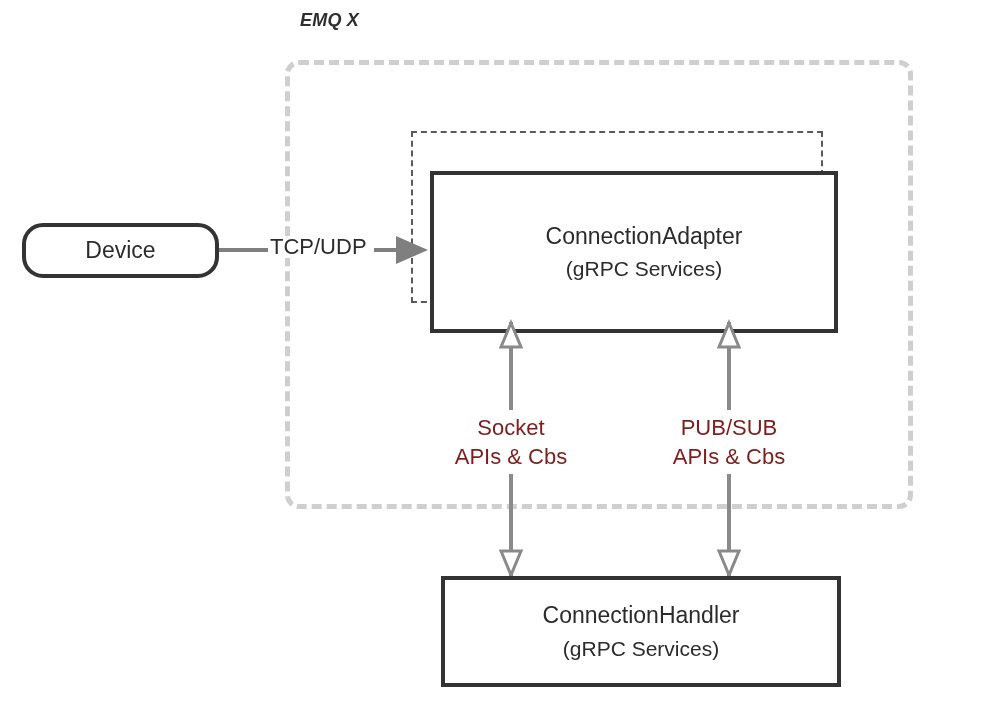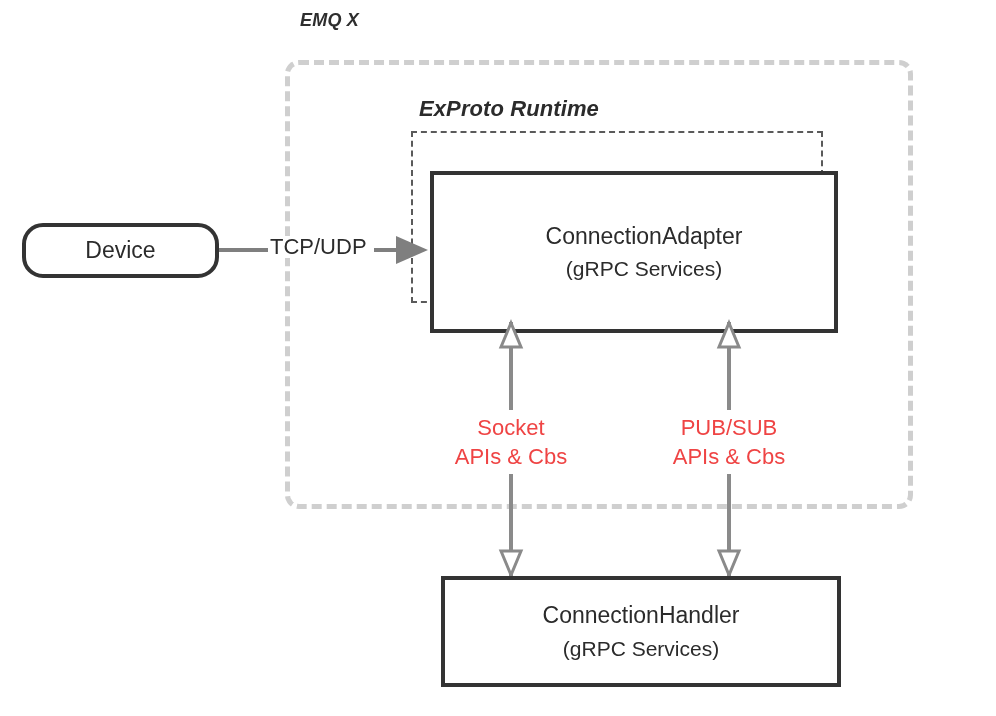--- a/index.html
+++ b/index.html
@@ -173,21 +173,21 @@
   }
   .varrow .cap-label {
     position: absolute;
     left: 50%;
     top: 88px;
     transform: translateX(-50%);
     background: #ffffff;
     padding: 3px 6px;
     text-align: center;
     font-size: 22px;
-    color: #ef4444;
+    color: #7f1d1d;
     line-height: 1.32;
     white-space: nowrap;
   }
   .varrow svg.head {
     position: absolute;
     left: 8px;
     width: 24px;
     height: 26px;
     overflow: visible;
   }
@@ -199,21 +199,20 @@
 </style>
 </head>
 <body>
 
 <div id="canvas">
 
   <div class="emqx-container"></div>
   <div class="emqx-label">EMQ X</div>
 
   <div class="exproto-container"></div>
-  <div class="exproto-label">ExProto Runtime</div>
 
   <div class="h-line"></div>
   <div class="h-line-2"></div>
   <div class="tcpudp-label">TCP/UDP</div>
   <div class="arrow-right-solid"></div>
 
   <div class="node-box box-device">
     <div class="node-title">Device</div>
   </div>
 

